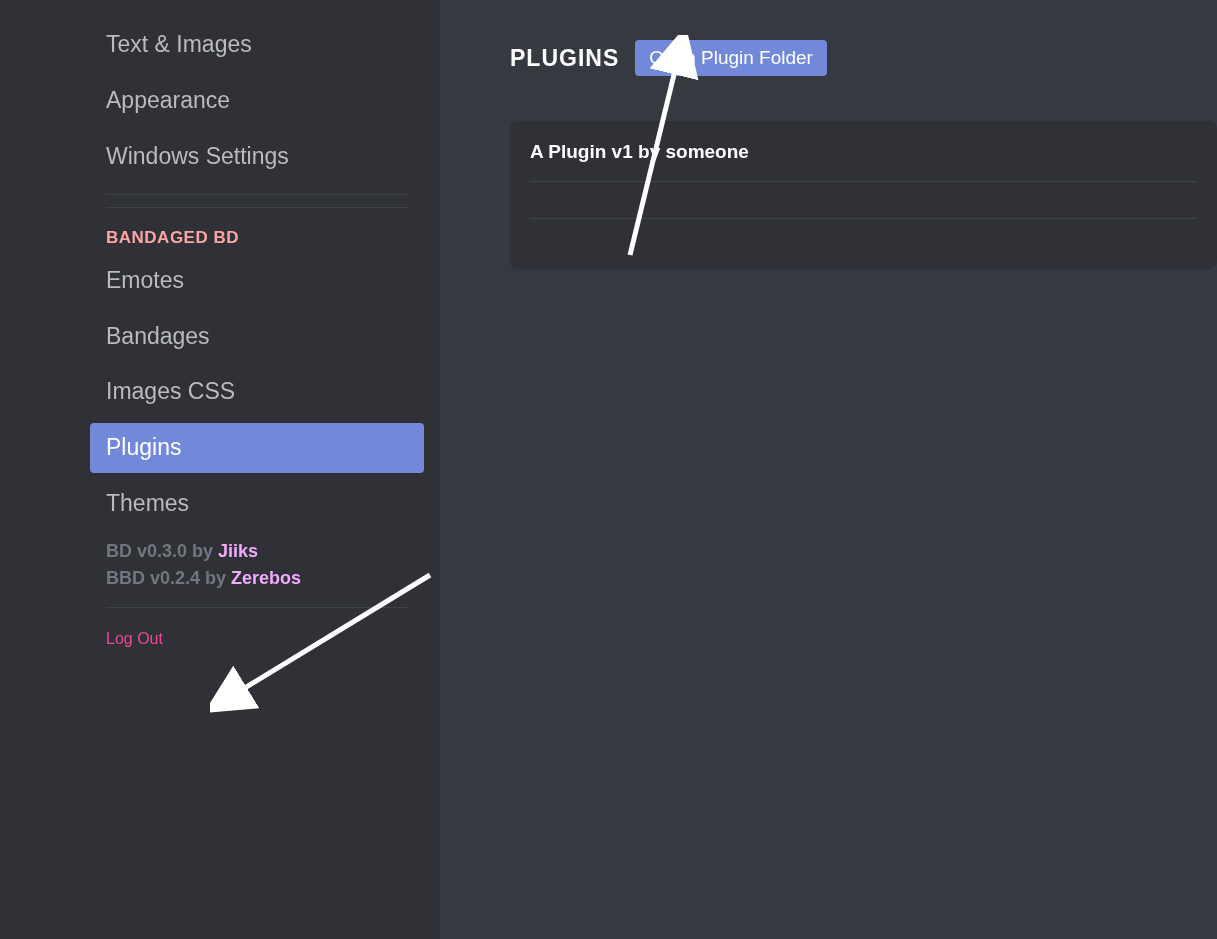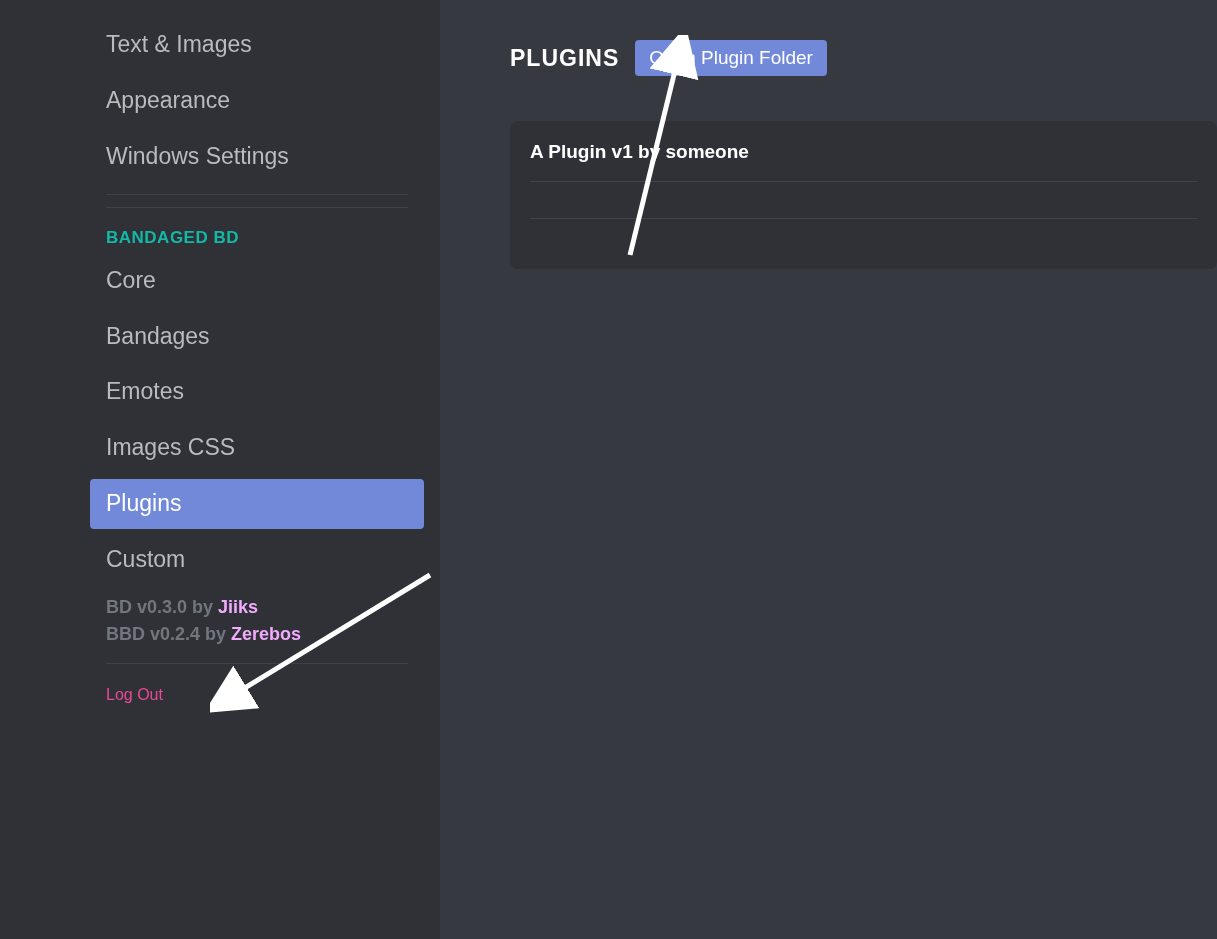--- a/index.html
+++ b/index.html
@@ -37,21 +37,21 @@
       color: #ffffff;
       border-radius: 4px;
     }
     .separator {
       height: 1px;
       background: #3e4147;
       margin: 12px 16px;
     }
     .section-header {
       padding: 8px 16px;
-      color: #14b8a6;
+      color: #fca5a5;
       font-size: 17px;
       font-weight: 700;
       letter-spacing: 0.5px;
       text-transform: uppercase;
     }
     .version-info {
       padding: 6px 16px 0 16px;
       color: #72767d;
       font-size: 18px;
       font-weight: 600;
@@ -125,26 +125,25 @@
 </head>
 <body>
 
 <div class="sidebar">
   <div class="sidebar-item">Text &amp; Images</div>
   <div class="sidebar-item">Appearance</div>
   <div class="sidebar-item">Windows Settings</div>
   <div class="separator"></div>
   <div class="separator"></div>
   <div class="section-header">BANDAGED BD</div>
-  <div class="sidebar-item">Core</div>
+  <div class="sidebar-item">Emotes</div>
   <div class="sidebar-item">Bandages</div>
-  <div class="sidebar-item">Emotes</div>
   <div class="sidebar-item">Images CSS</div>
   <div class="sidebar-item selected">Plugins</div>
-  <div class="sidebar-item">Custom</div>
+  <div class="sidebar-item">Themes</div>
   <div class="version-info">
     <span>BD v0.3.0 by </span><span class="version-link">Jiiks</span>
   </div>
   <div class="version-info">
     <span>BBD v0.2.4 by </span><span class="version-link">Zerebos</span>
   </div>
   <div class="separator" style="margin-top:18px;"></div>
   <div class="logout-item">Log Out</div>
 </div>
 

